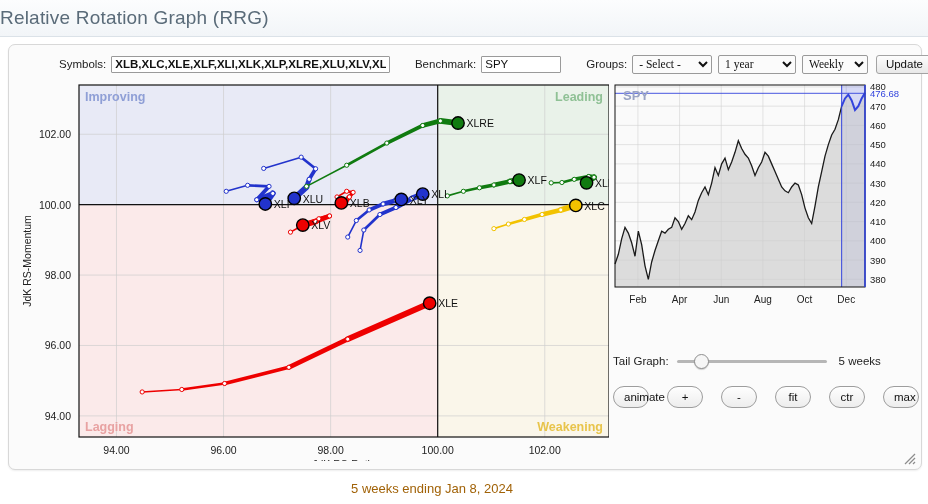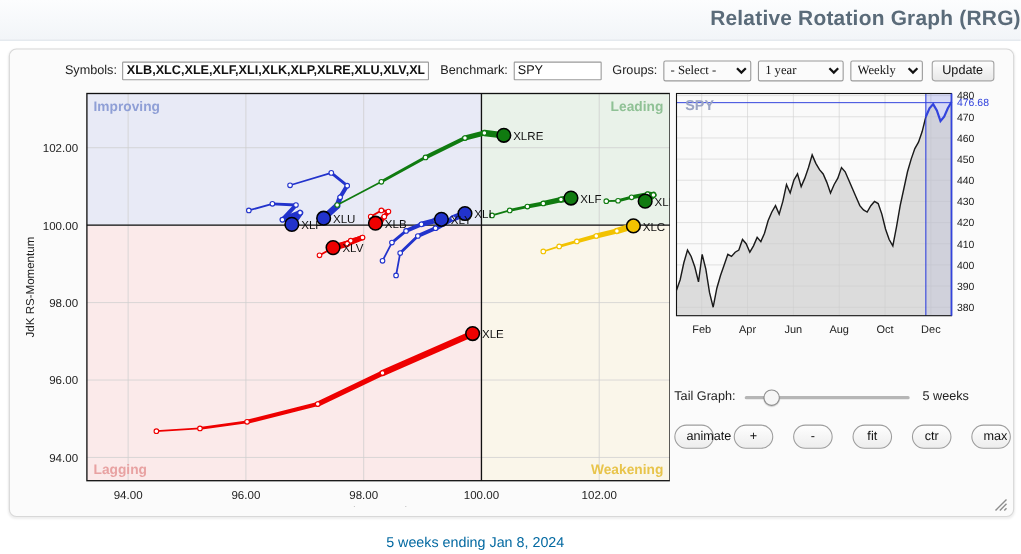--- a/index.html
+++ b/index.html
@@ -9,40 +9,40 @@
     font-family:"Liberation Sans", sans-serif;
     color:#333;
   }
   .app{position:relative;width:928px;height:504px;}
 
   
   .titlebar{
     height:36px;width:100%;
     background:linear-gradient(#fcfdfe,#f2f5f8);
     border-bottom:1px solid #dbe2e8;
-    display:flex;align-items:center;justify-content:flex-end;font-weight:bold;
+    display:flex;align-items:center;justify-content:flex-start;
   }
   .titlebar .t{
     font-size:19px;color:#5a6b79;letter-spacing:.2px;
   }
 
   
   .panel{
     position:absolute;left:8px;top:44px;width:912px;height:424px;
     background:#fbfbfb;border:1px solid #d8d8d8;border-radius:7px;
     box-shadow:0 1px 2px rgba(0,0,0,.07);
   }
 
   
   .toolbar{
     position:absolute;left:12px;top:6px;width:912px;height:26px;
     display:flex;align-items:center;
     font-size:11.5px;color:#222;
   }
-  .toolbar .lbl{margin-left:10px;margin-right:5px;white-space:nowrap;}
+  .toolbar .lbl{margin-left:25px;margin-right:5px;white-space:nowrap;}
   .toolbar .lbl.first{margin-left:38px;}
   input.txt{
     font-family:"Liberation Sans", sans-serif;font-size:11.5px;
     border:1px solid #9a9a9a;background:#fff;color:#111;
     height:17px;padding:0 3px;box-sizing:border-box;border-radius:1px;
   }
   #symbols-input{width:279px;font-weight:bold;}
   #benchmark-input{width:80px;}
   select.sel{
     font-family:Liberation Serif, serif;font-size:11.5px;
@@ -95,22 +95,22 @@
     background:linear-gradient(#fefefe,#ededed);color:#111;cursor:pointer;
   }
   button.pill.w{min-width:36px;}
 
   
   .grip{position:absolute;right:5px;bottom:4px;width:14px;height:14px;cursor:nwse-resize;}
 
   
   .footer{
     position:absolute;left:0;top:476px;width:864px;height:24px;
-    display:flex;align-items:flex-end;justify-content:center;
-    font-size:13px;color:#0369a1;
+    display:flex;align-items:center;justify-content:center;
+    font-size:13px;color:#a16207;
   }
   text{font-family:"Liberation Sans", sans-serif;}
 </style>
 </head>
 <body>
 
 <div class="app">
 
   <div class="titlebar">
     <div class="t">Relative Rotation Graph (RRG)</div>

